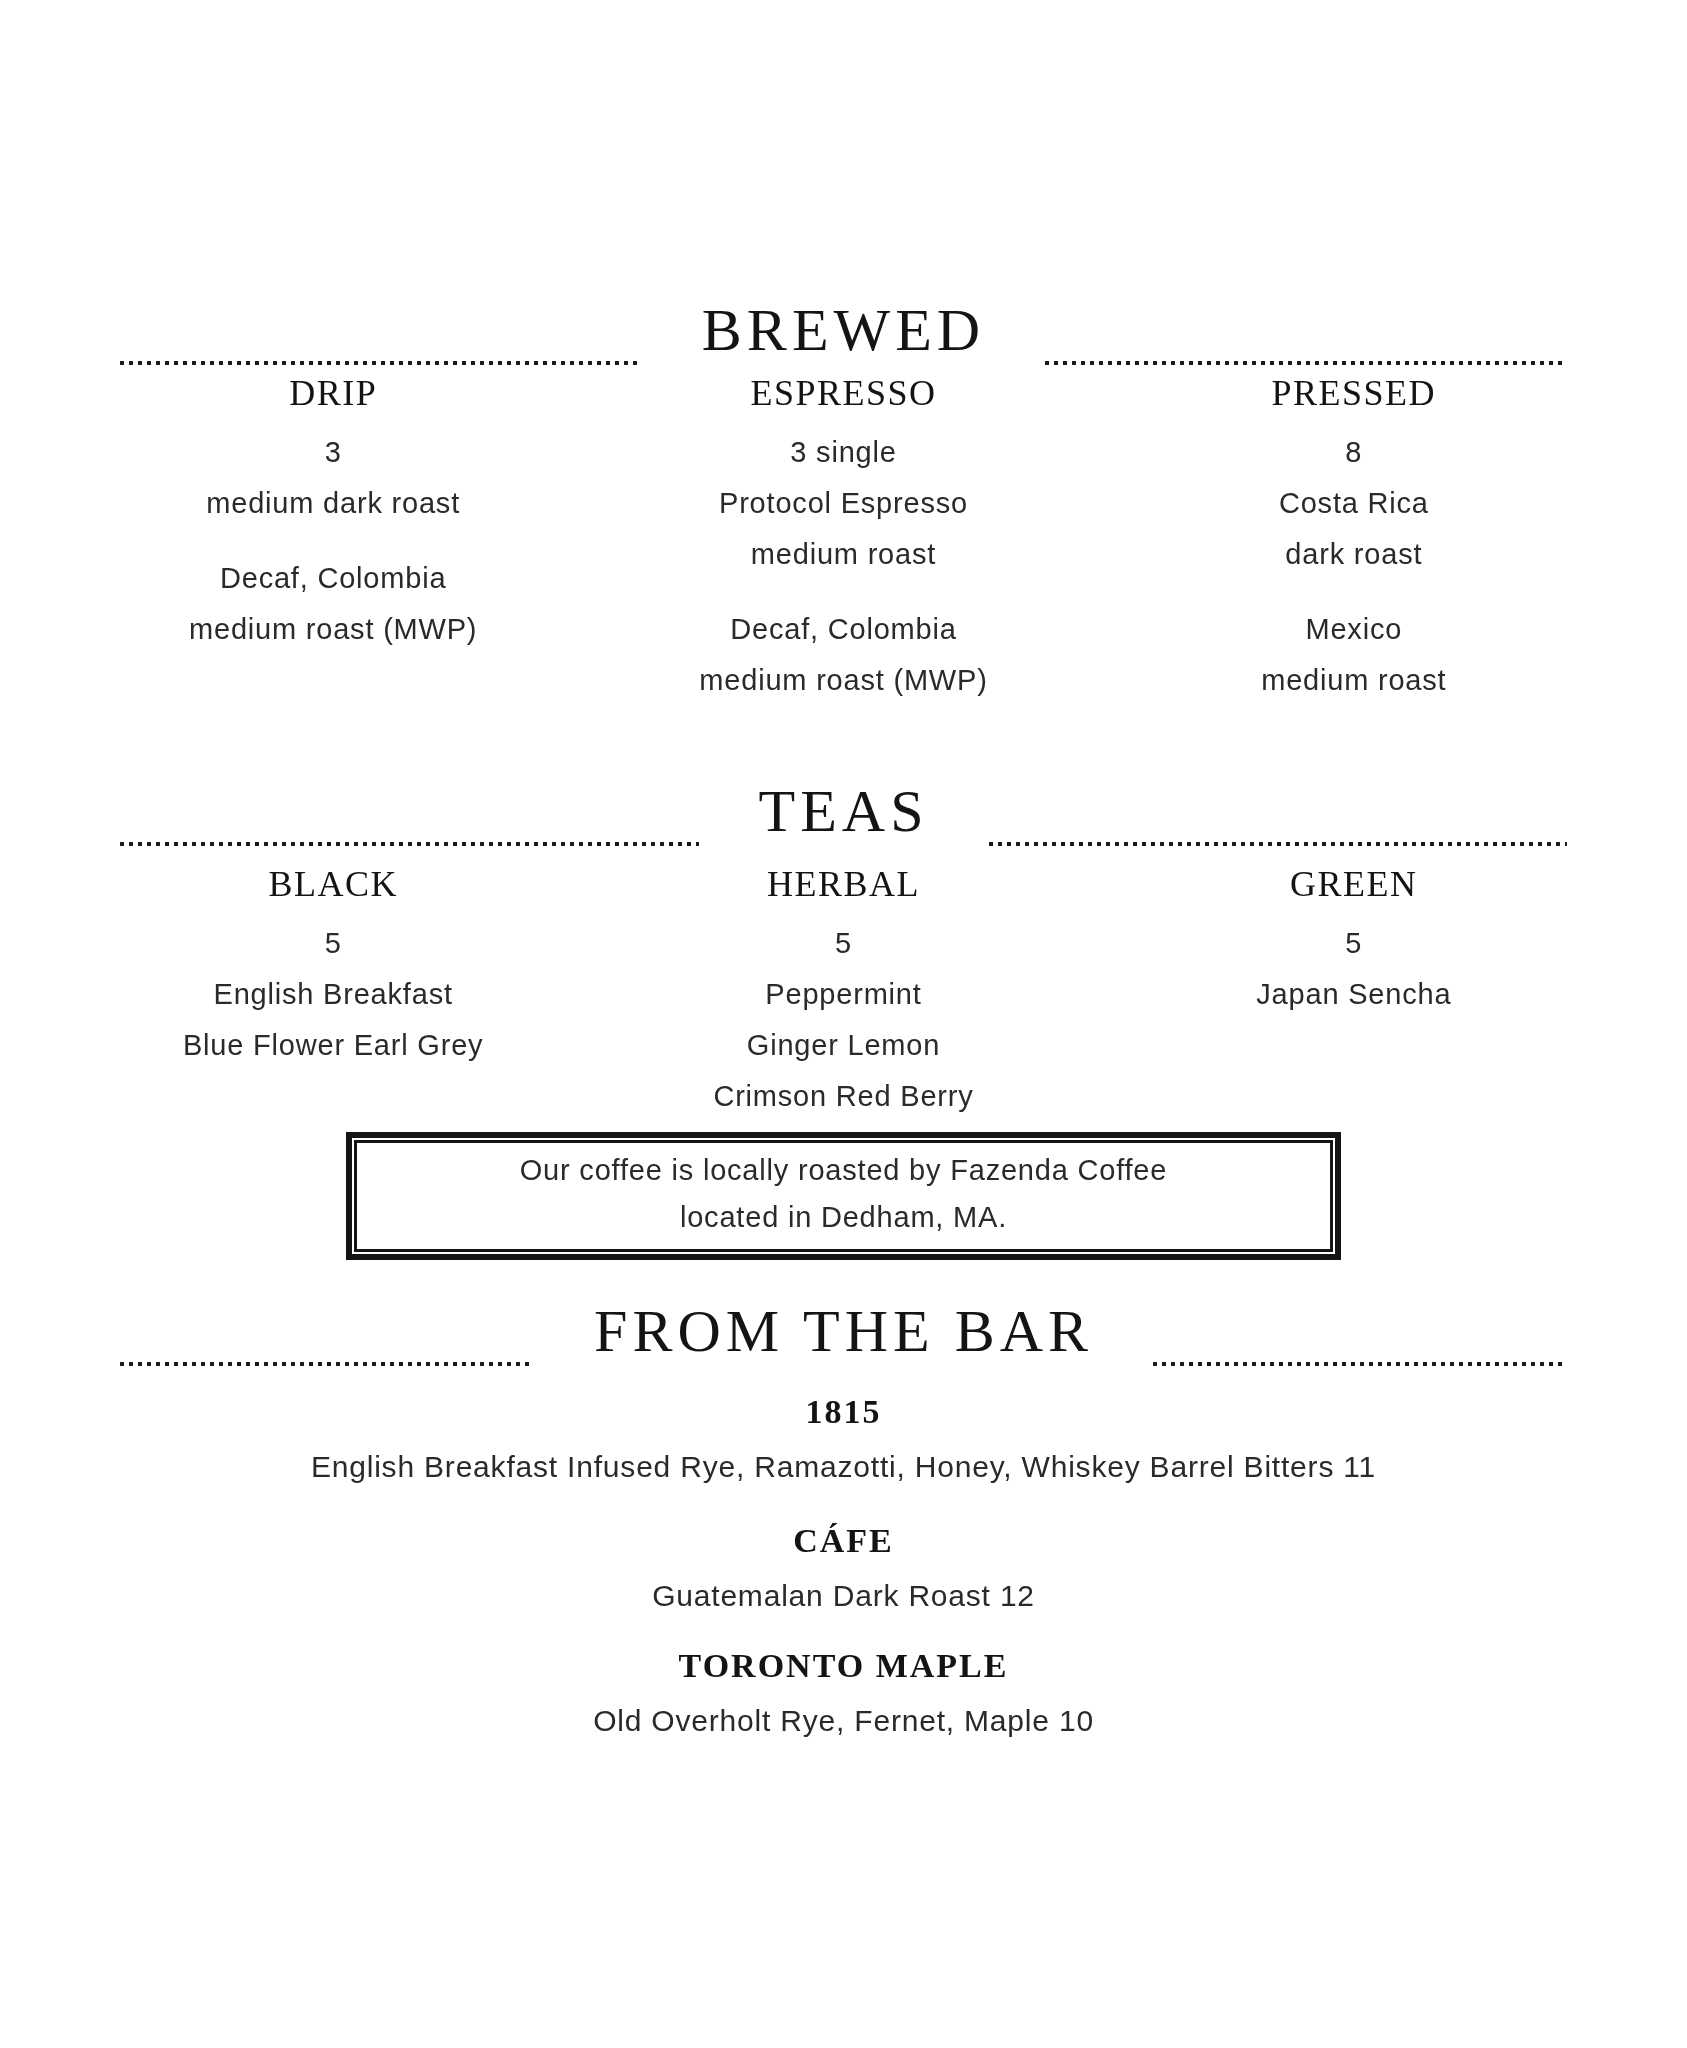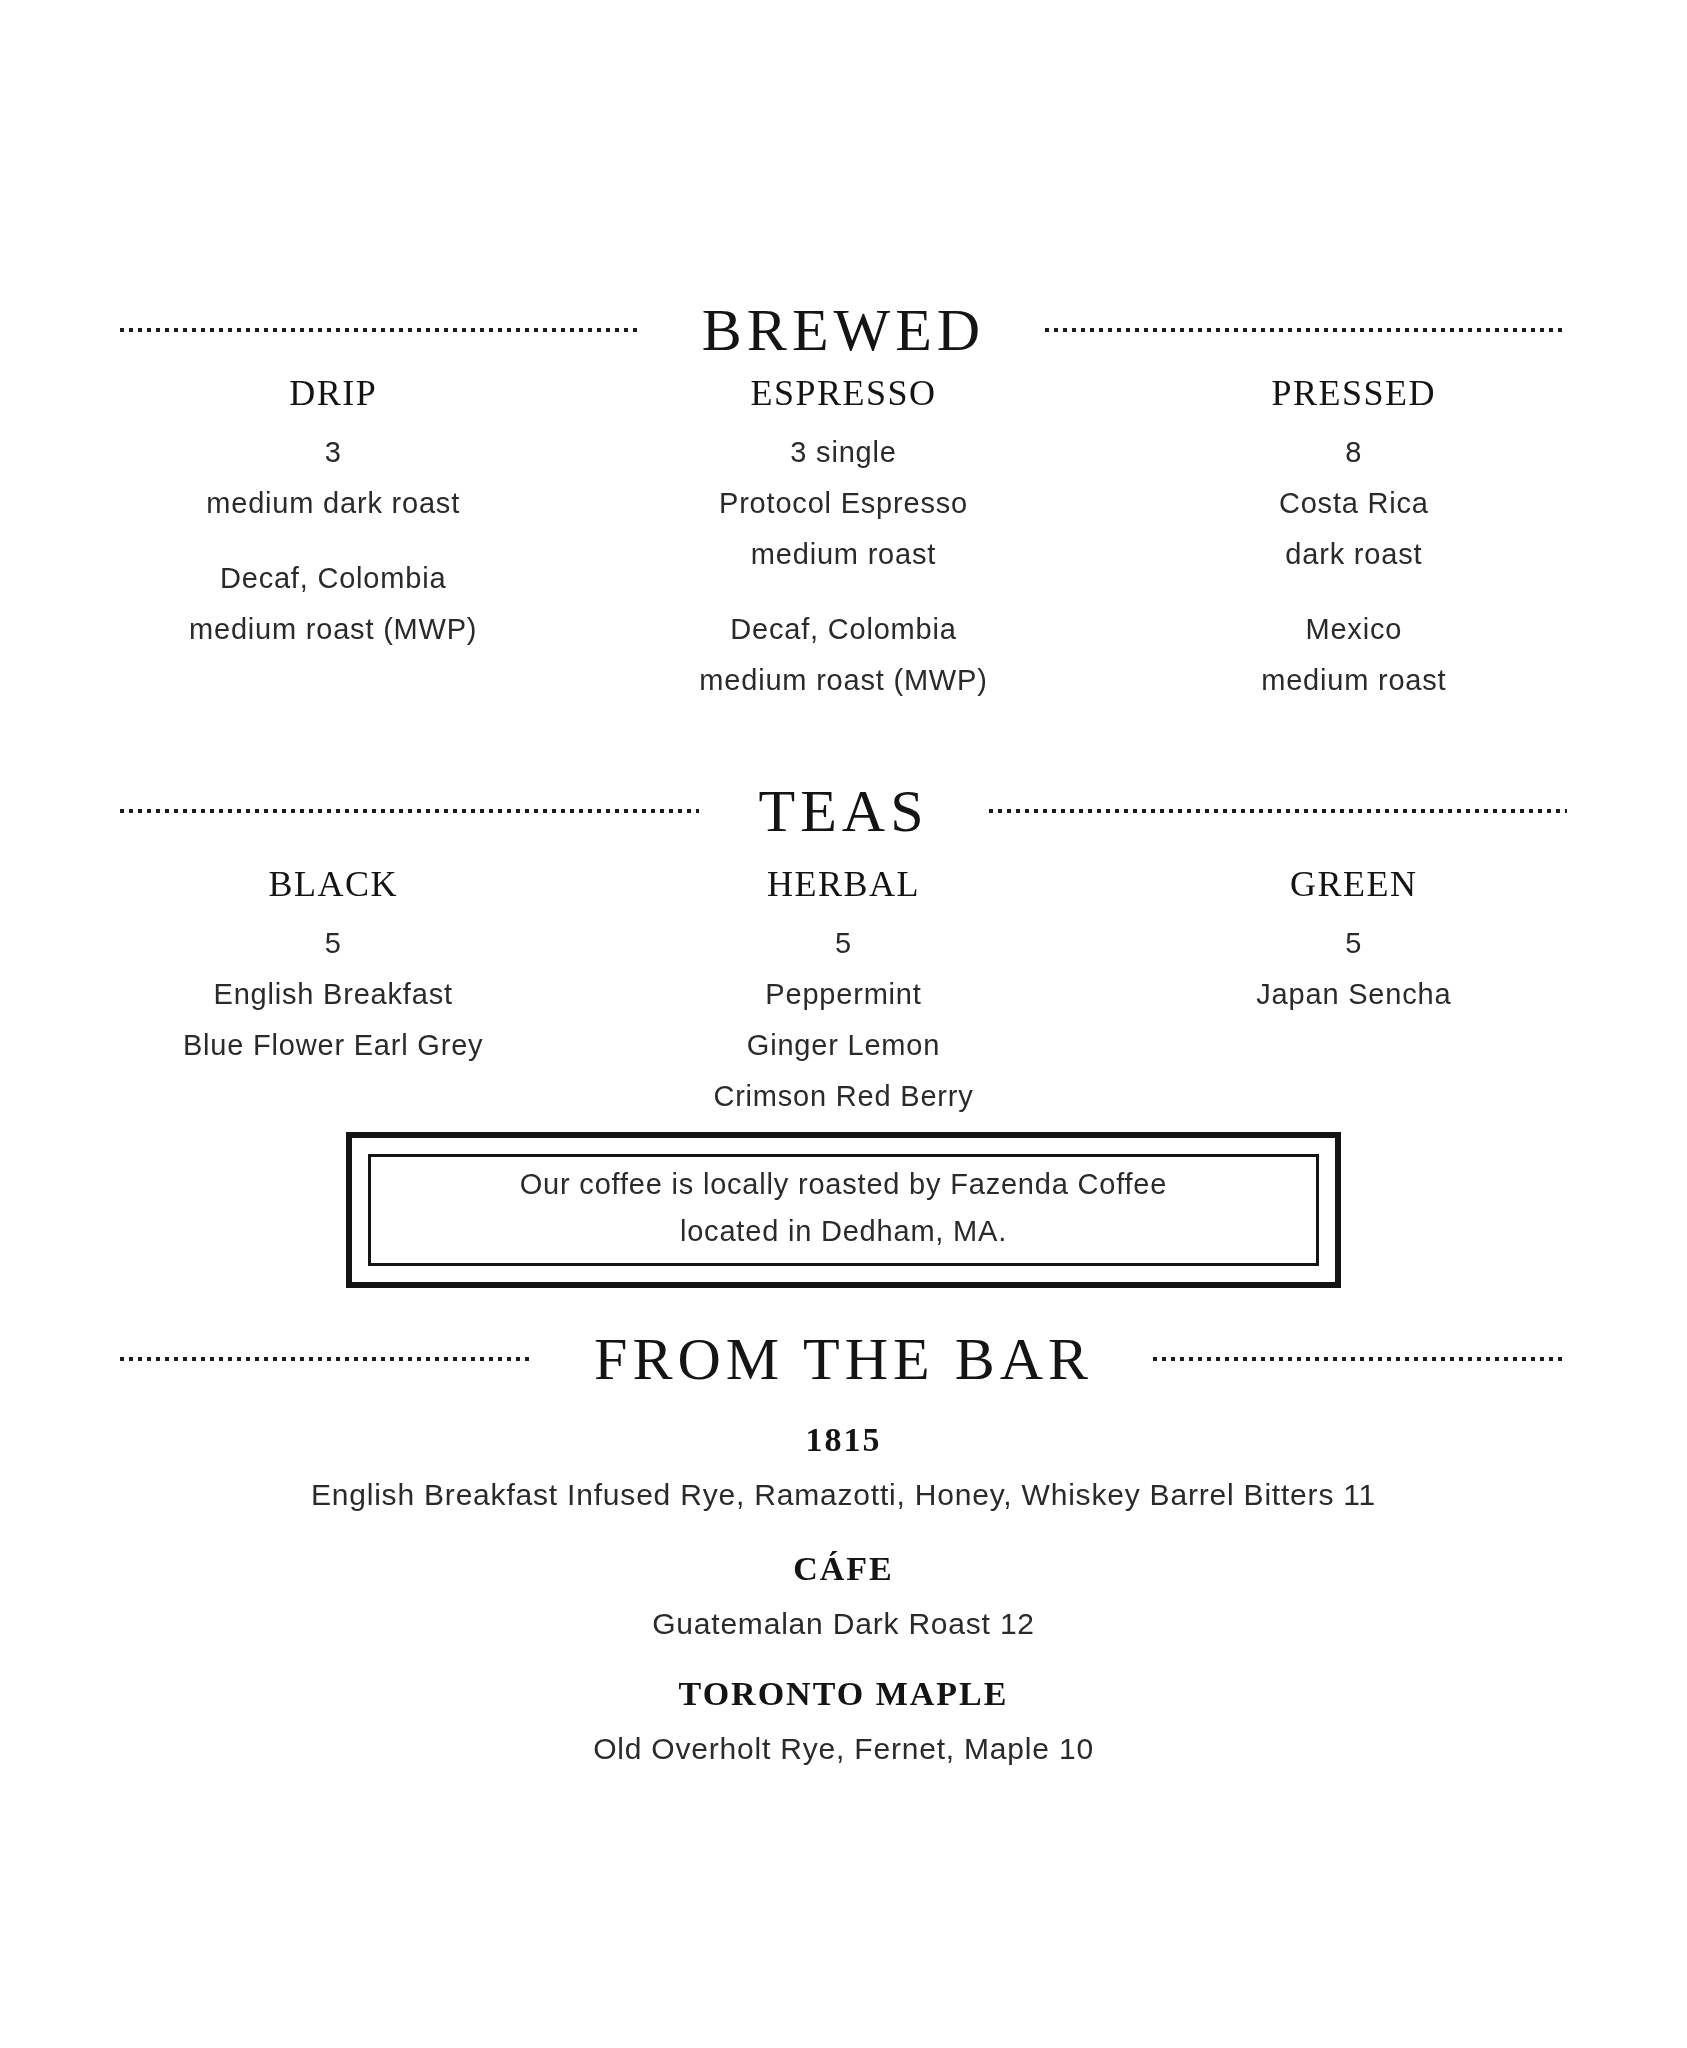--- a/index.html
+++ b/index.html
@@ -17,21 +17,21 @@
   .menu {
     padding-top: 295px;
     box-sizing: border-box;
     width: 1687px;
     height: 2048px;
   }
 
   
   .title-row {
     display: flex;
-    align-items: center;
+    align-items: flex-end;
     padding: 0 120px;
     height: 70px;
   }
   .dots {
     flex: 1;
     height: 4px;
     background: repeating-linear-gradient(to right, #1c1c1c 0 4px, transparent 4px 9px);
   }
   .big-title {
     font-family: "Liberation Serif", serif;
@@ -71,21 +71,21 @@
 
   .brew-grid { margin-top: 6px; }
   .teas-row  { margin-top: 70px; }
   .teas-grid { margin-top: 16px; }
 
   
   .note-box-outer {
     width: 995px;
     margin: 10px auto 0;
     border: 6px solid #141414;
-    padding: 16px;
+    padding: 2px;
     box-sizing: border-box;
     background: #ffffff;
   }
   .note-box-inner {
     border: 3px solid #141414;
     padding: 4px 10px 8px;
     text-align: center;
   }
   .note-line {
     font-size: 29px;

